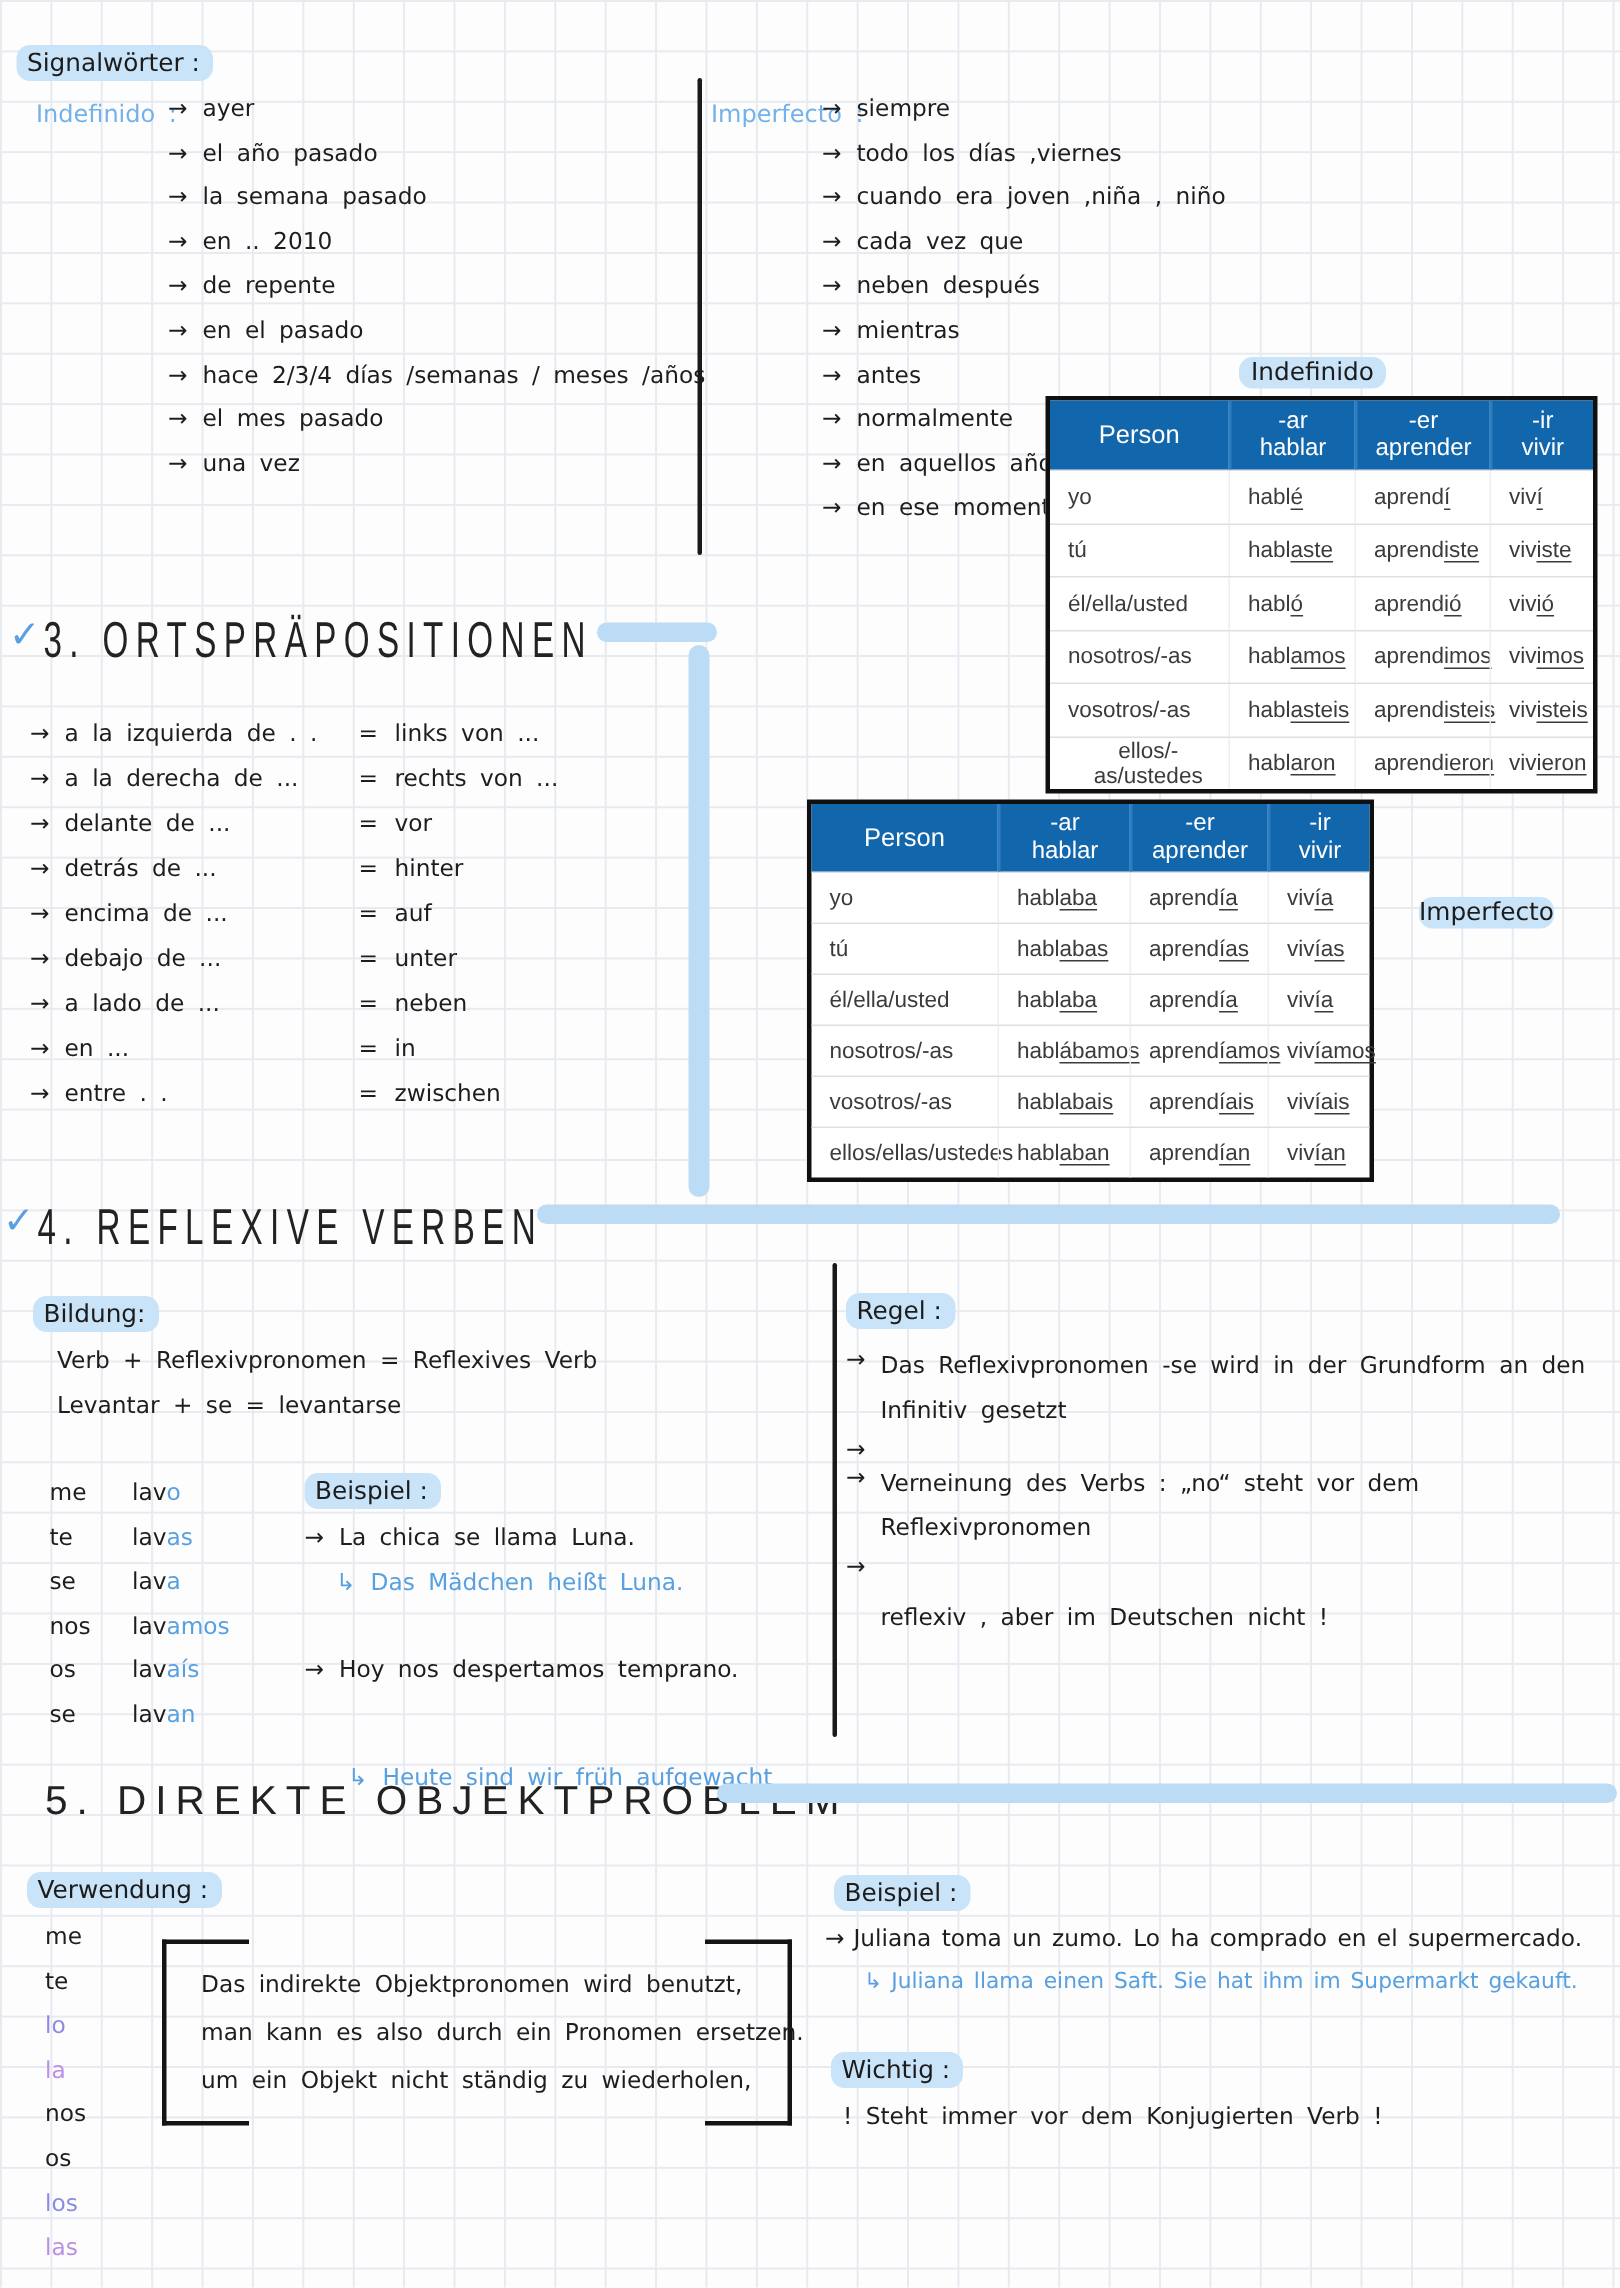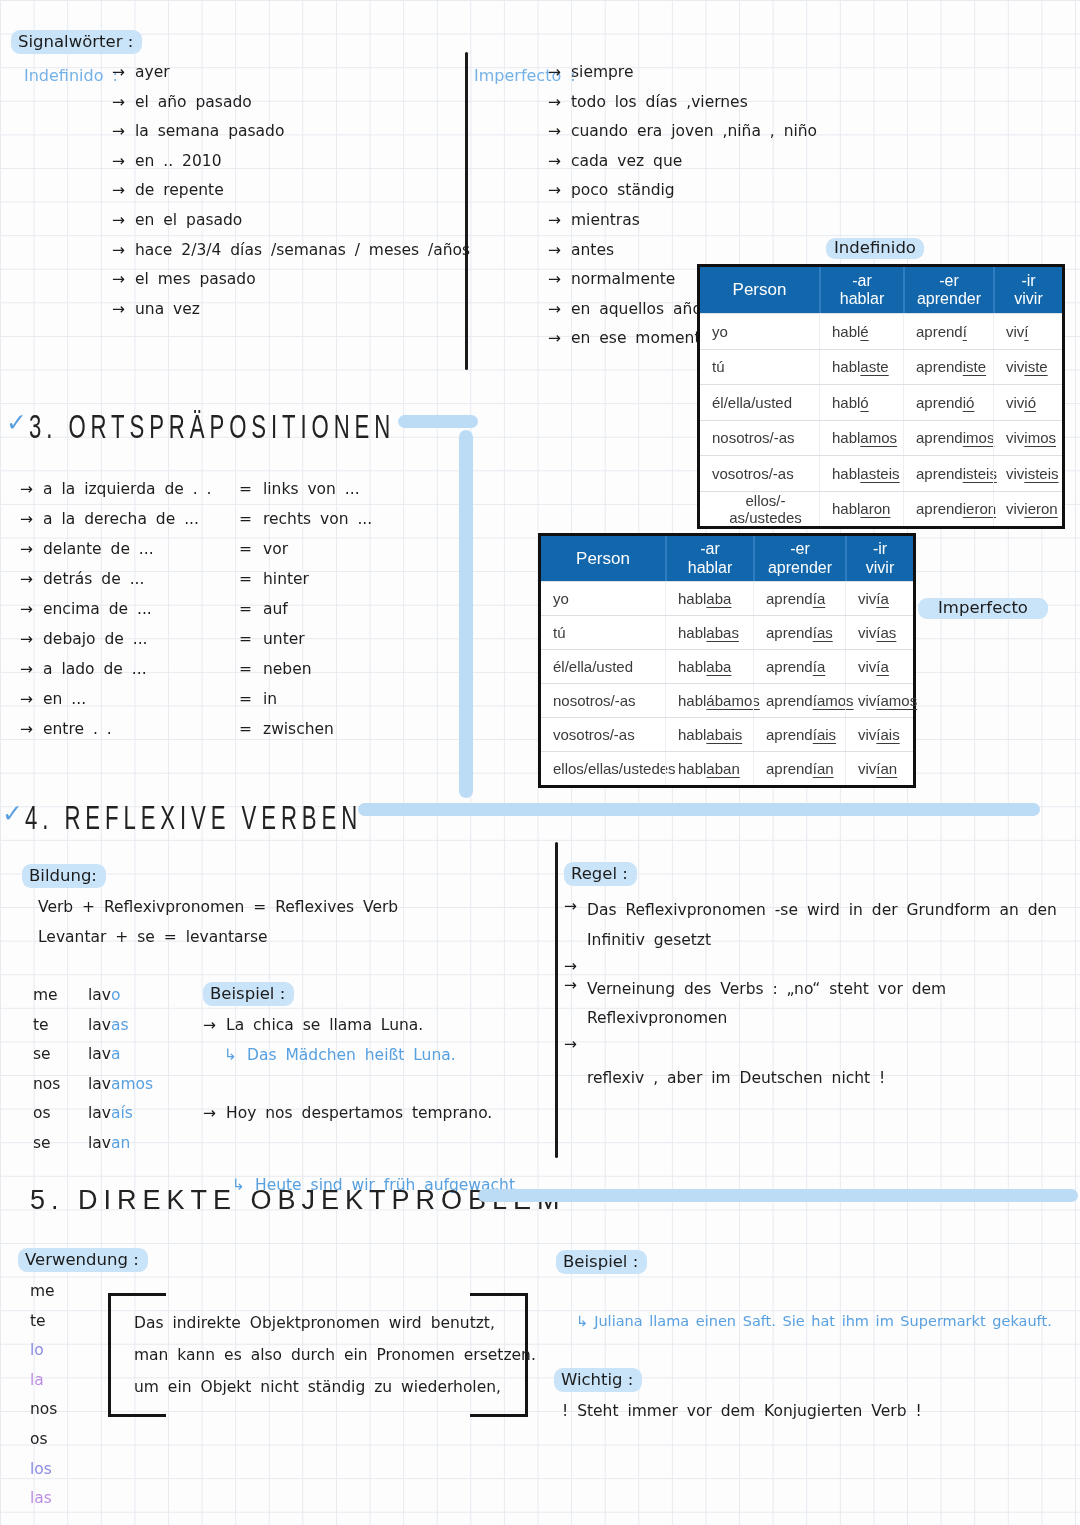--- a/index.html
+++ b/index.html
@@ -116,21 +116,21 @@
     <div class="li hand">
         <span class="arrow">→</span>
         <span>cuando era joven ,niña , niño</span>
       </div>
     <div class="li hand">
         <span class="arrow">→</span>
         <span>cada vez que</span>
       </div>
     <div class="li hand">
         <span class="arrow">→</span>
-        <span>poco ständig</span>
+        <span>neben después</span>
       </div>
     <div class="li hand">
         <span class="arrow">→</span>
         <span>mientras</span>
       </div>
     <div class="li hand">
         <span class="arrow">→</span>
         <span>antes</span>
       </div>
     <div class="li hand">
@@ -425,21 +425,21 @@
           <span class="end">ían</span>
         </div>
       <div class="cell">
           <span>viv</span>
           <span class="end">ían</span>
         </div>
     </div>
   </div>
 
   <div class="abs" style="left:918px;top:598px;">
-    <span class="hl" style="padding:0px 20px 2px;">Imperfecto</span>
+    <span class="hl" style="padding:0px 0 2px;margin-left:28px;">Imperfecto</span>
   </div>
 
   <div class="abs" style="left:2px;top:799px;display:flex;align-items:flex-start;">
     <span class="check">✓</span>
     <span class="sec-title" style="margin-left:2px;">4. REFLEXIVE VERBEN</span>
   </div>
   <div class="abs cap" style="left:358px;top:803px;width:682px;height:13px;"></div>
 
   <div class="abs" style="left:22px;top:864px;">
     <span class="hl">Bildung:</span>
@@ -536,20 +536,21 @@
     <div class="abs" style="left:26px;top:14px;">
       <div class="hand" style="line-height:32px;">Das indirekte Objektpronomen wird benutzt,</div>
       <div class="hand" style="line-height:32px;">man kann es also durch ein Pronomen ersetzen.</div>
       <div class="hand" style="line-height:32px;">um ein Objekt nicht ständig zu wiederholen,</div>
     </div>
   </div>
 
   <div class="abs" style="left:556px;top:1250px;">
     <span class="hl">Beispiel :</span>
   </div>
+  <div class="abs hand" style="left:550px;top:1283px;word-spacing:2px;"><span class="arrow" style="margin-right:6px;">→</span><span>Juliana toma un zumo. Lo ha comprado en el supermercado.</span></div>
   <div class="abs hand trans" style="left:576px;top:1313px;font-size:14.5px;word-spacing:2px;"><span class="arrow" style="margin-right:6px;">↳</span><span>Juliana llama einen Saft. Sie hat ihm im Supermarkt gekauft.</span></div>
 
   <div class="abs" style="left:554px;top:1368px;">
     <span class="hl">Wichtig :</span>
   </div>
   <div class="abs hand" style="left:562px;top:1402px;">! Steht immer vor dem Konjugierten Verb !</div>
 
 </div>
 
 </body></html>

